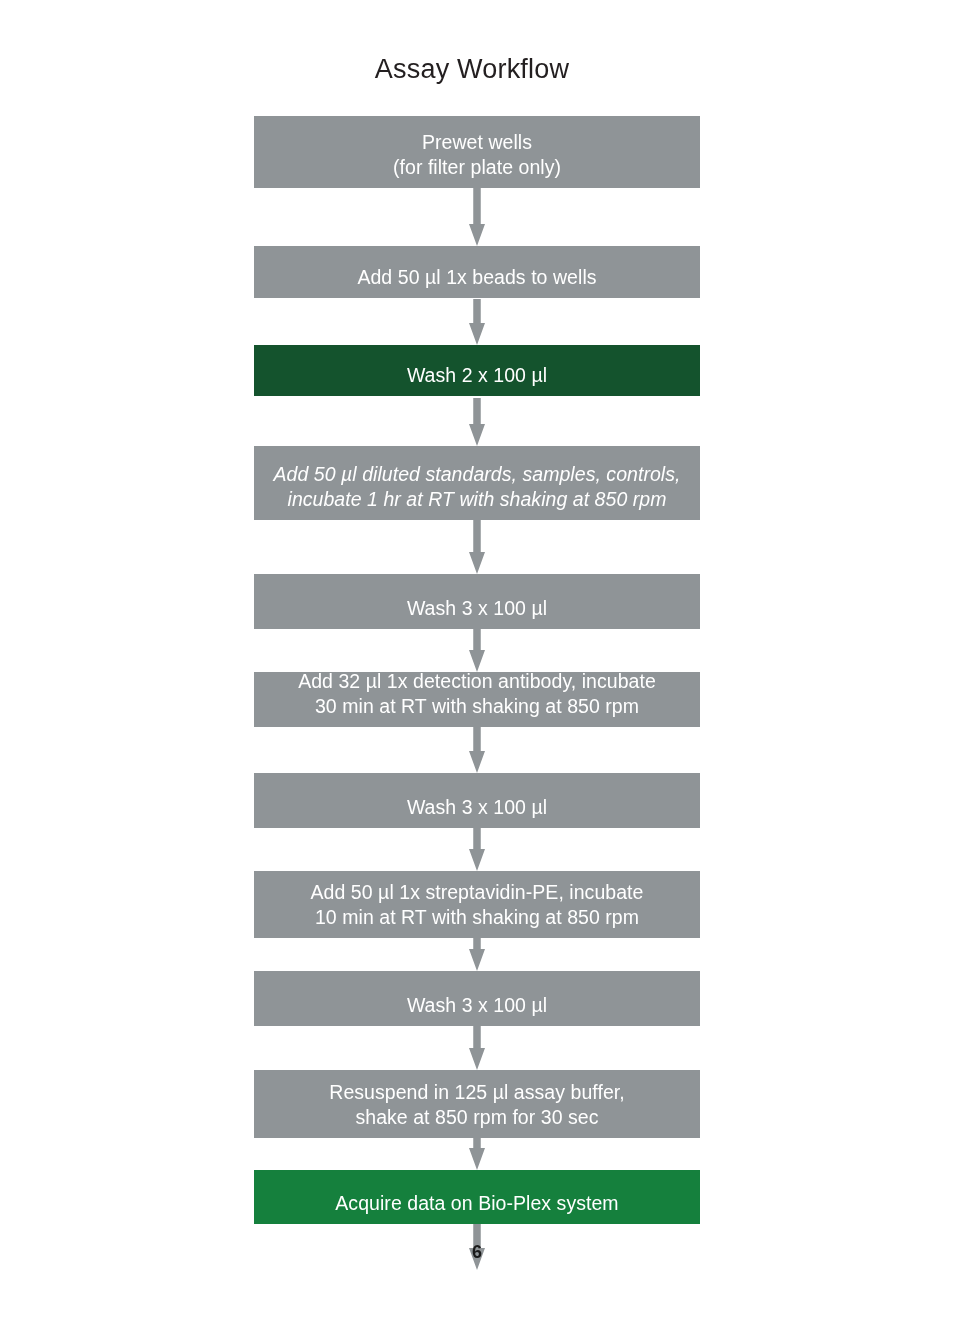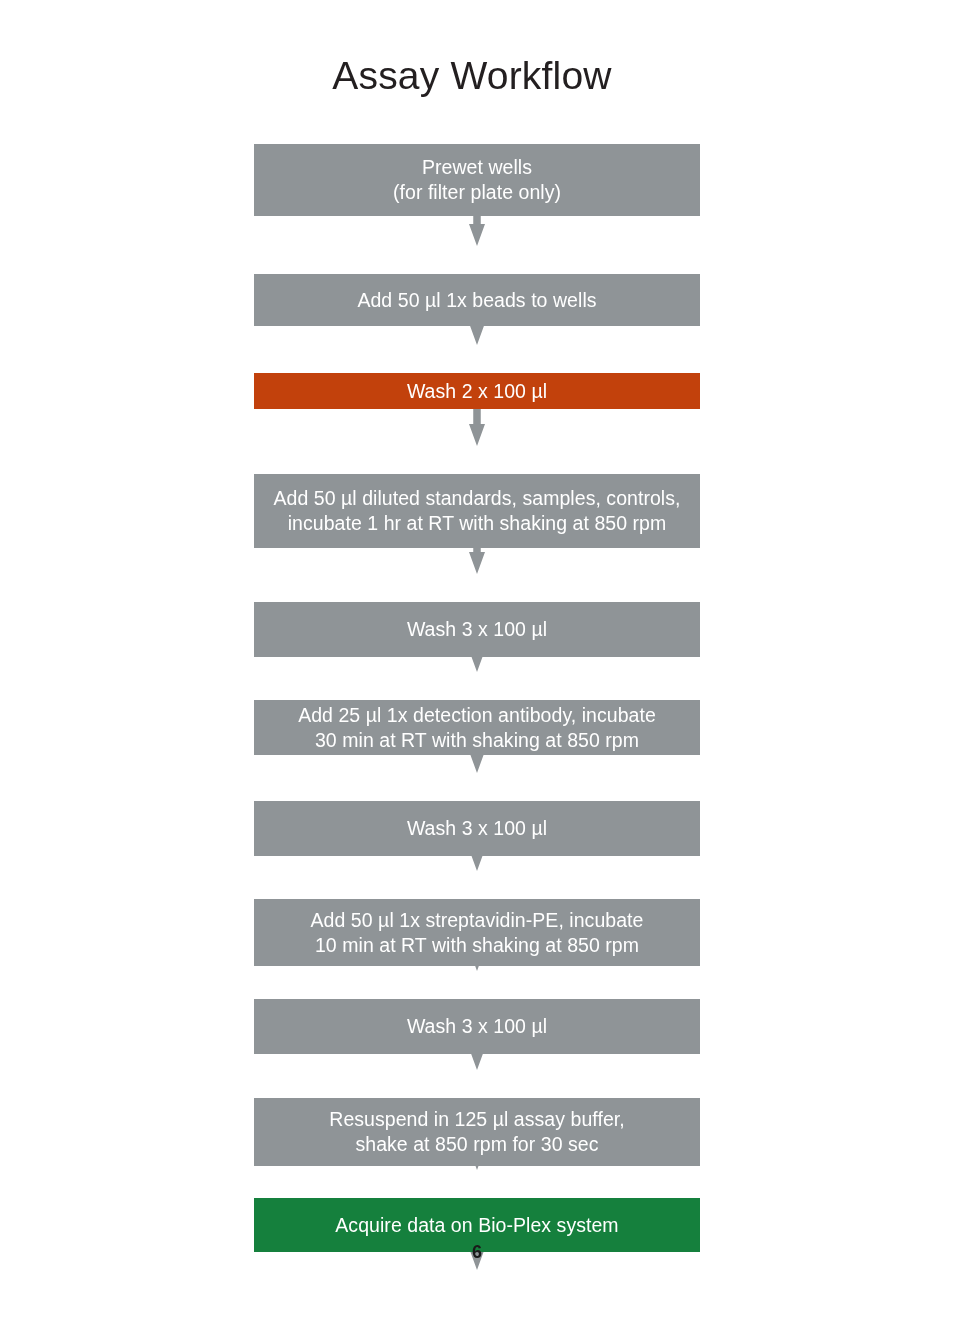--- a/index.html
+++ b/index.html
@@ -23,21 +23,21 @@
     background: #ffffff;
   }
 
   
   .flow-title {
     position: absolute;
     left: 0;
     top: 56px;
     width: 944px;
     text-align: center;
-    font-size: 39px;
+    font-size: 27px;
     font-weight: 300;
     letter-spacing: 0.2px;
     color: #231f20;
     line-height: 1.0;
     white-space: nowrap;
   }
 
   
   #flow {
     position: absolute;
@@ -46,26 +46,25 @@
     width: 446px;
   }
 
   .flow-step {
     position: absolute;
     left: 0;
     width: 446px;
     background: #8f9497;
     color: #ffffff;
     display: flex;
-    align-items: center;
+    align-items: flex-end;
     justify-content: center;
     text-align: center;
     box-sizing: border-box;
-    padding: 0 6px;
-    margin-top: 28px;
+    padding: 8px 6px;
   }
 
   .flow-step .step-label {
     font-size: 19.5px;
     line-height: 25px;
     font-weight: 400;
     color: #ffffff;
     white-space: pre-line;
     letter-spacing: 0.05px;
   }
@@ -157,32 +156,32 @@
           <polygon points="4.25,0 11.75,0 11.75,24 16,24 8,46 0,24 4.25,24" fill="#8f9497"></polygon>
         </svg>
       </div>
       <div class="flow-step" style="top: 0px; height: 72px; background: rgb(143, 148, 151);">
         <div class="step-label">Prewet wells
 (for filter plate only)</div>
       </div>
       <div class="flow-step" style="top: 130px; height: 52px; background: rgb(143, 148, 151);">
         <div class="step-label">Add 50 µl 1x beads to wells</div>
       </div>
-      <div class="flow-step" style="top: 229px; height: 36px; background: #c2410c;">
+      <div class="flow-step" style="top: 229px; height: 51px; background: #14532d;">
         <div class="step-label">Wash 2 x 100 µl</div>
       </div>
-      <div class="flow-step" style="top: 330px; height: 74px; background: rgb(143, 148, 151);">
+      <div class="flow-step" style="top: 330px; height: 74px; background: rgb(143, 148, 151); font-style: italic;">
         <div class="step-label">Add 50 µl diluted standards, samples, controls,
 incubate 1 hr at RT with shaking at 850 rpm</div>
       </div>
       <div class="flow-step" style="top: 458px; height: 55px; background: rgb(143, 148, 151);">
         <div class="step-label">Wash 3 x 100 µl</div>
       </div>
       <div class="flow-step" style="top: 556px; height: 55px; background: rgb(143, 148, 151);">
-        <div class="step-label">Add 25 µl 1x detection antibody, incubate
+        <div class="step-label">Add 32 µl 1x detection antibody, incubate
 30 min at RT with shaking at 850 rpm</div>
       </div>
       <div class="flow-step" style="top: 657px; height: 55px; background: rgb(143, 148, 151);">
         <div class="step-label">Wash 3 x 100 µl</div>
       </div>
       <div class="flow-step" style="top: 755px; height: 67px; background: rgb(143, 148, 151);">
         <div class="step-label">Add 50 µl 1x streptavidin-PE, incubate
 10 min at RT with shaking at 850 rpm</div>
       </div>
       <div class="flow-step" style="top: 855px; height: 55px; background: rgb(143, 148, 151);">

